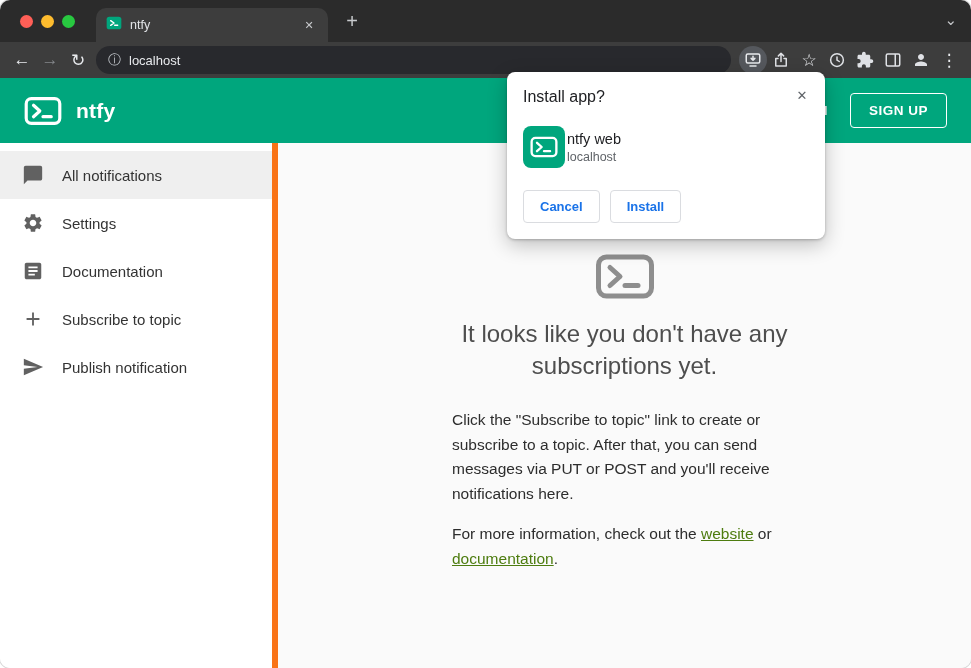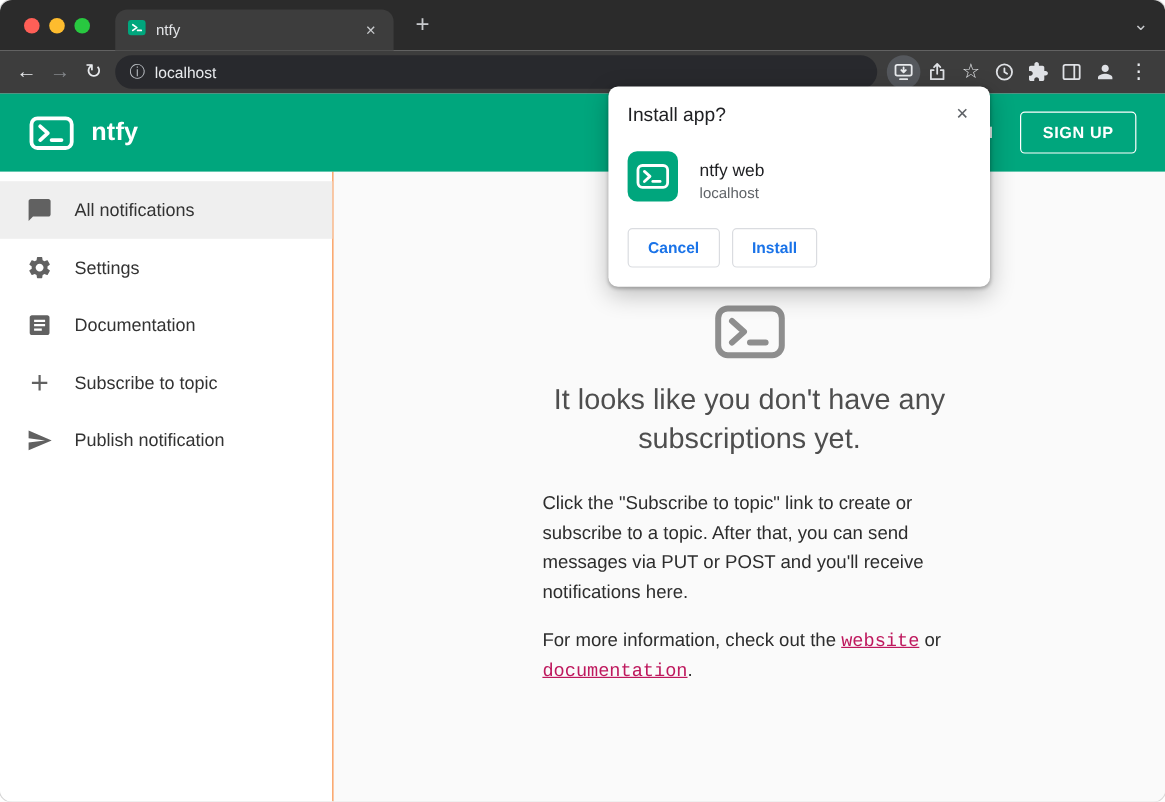--- a/index.html
+++ b/index.html
@@ -34,39 +34,39 @@
   .appbar { height:65px; background:#00a67d; display:flex; align-items:center; padding:0 16px 0 24px; color:#fff; position:relative; }
   .logo-outline { color:#fff; }
   .appbar .logo-outline svg { width:38px; height:30px; display:block; }
   .brand { font-size:21px; font-weight:700; margin-left:14px; letter-spacing:.2px; }
   .appbar-spacer { flex:1; }
   .signin { font-weight:700; font-size:13.5px; letter-spacing:.5px; padding:10px 12px; }
   .signup { border:1px solid #ffffff; border-radius:4px; padding:9px 18px; font-weight:700; font-size:13.5px; letter-spacing:.5px; margin:0 8px 0 10px; }
 
   
   .content { display:flex; height:525px; }
-  .sidebar { width:278px; background:#ffffff; border-right:1px solid #f97316; padding-top:8px; flex:none; }
+  .sidebar { width:278px; background:#ffffff; border-right:6px solid #f97316; padding-top:8px; flex:none; }
   .side-item { height:48px; display:flex; align-items:center; gap:18px; padding:0 16px 0 22px; font-size:15px; color:#333333; }
   .side-item svg { width:22px; height:22px; fill:#616161; flex:none; }
   .side-item.selected { background:#efefef; }
 
   .main { flex:1; background:#fafafa; display:flex; flex-direction:column; align-items:center; padding-top:110px; }
   .empty-logo { color:#8e8e8e; }
   .empty-logo svg { width:60px; height:47px; display:block; }
   .empty-heading { margin-top:18px; font-size:24px; font-weight:400; color:#4e4e4e; text-align:center; max-width:420px; line-height:1.33; }
   .para { width:345px; margin-top:26px; font-size:15.5px; line-height:1.6; color:#2d2d2d; }
   .para.second { margin-top:15px; }
-  .link { color:#be185d; text-decoration:underline; cursor:pointer;font-family:Liberation Mono, monospace; }
+  .link { color:#4d7c0f; text-decoration:underline; cursor:pointer; }
 
   
   .dialog { position:absolute; left:507px; top:72px; width:318px; background:#ffffff; border-radius:8px; padding:16px; z-index:20;
             box-shadow:0 1px 3px rgba(0,0,0,.24), 0 6px 20px rgba(0,0,0,.24); }
   .dialog-title { font-size:16px; color:#202124; }
   .dialog-close { position:absolute; top:12px; right:12px; width:22px; height:22px; display:flex; align-items:center; justify-content:center; color:#5f6368; font-size:13px; }
-  .dialog-app { display:flex; align-items:flex-end; gap:18px; margin-top:20px; }
+  .dialog-app { display:flex; align-items:center; gap:2px; margin-top:20px; }
   .dialog-appicon { width:42px; height:42px; background:#00a67d; border-radius:8px; display:flex; align-items:center; justify-content:center; color:#fff; flex:none; }
   .dialog-appicon svg { width:28px; height:22px; display:block; }
   .app-name { font-size:14.5px; color:#202124; }
   .app-origin { font-size:12.5px; color:#5f6368; margin-top:3px; }
   .dialog-actions { display:flex; gap:10px; margin-top:22px; }
   .dlg-btn { padding:8px 16px; border:1px solid #dadce0; border-radius:4px; background:#fff; color:#1a73e8; font-size:13px; font-weight:600; font-family:inherit; }
 </style>
 </head>
 <body>
 

